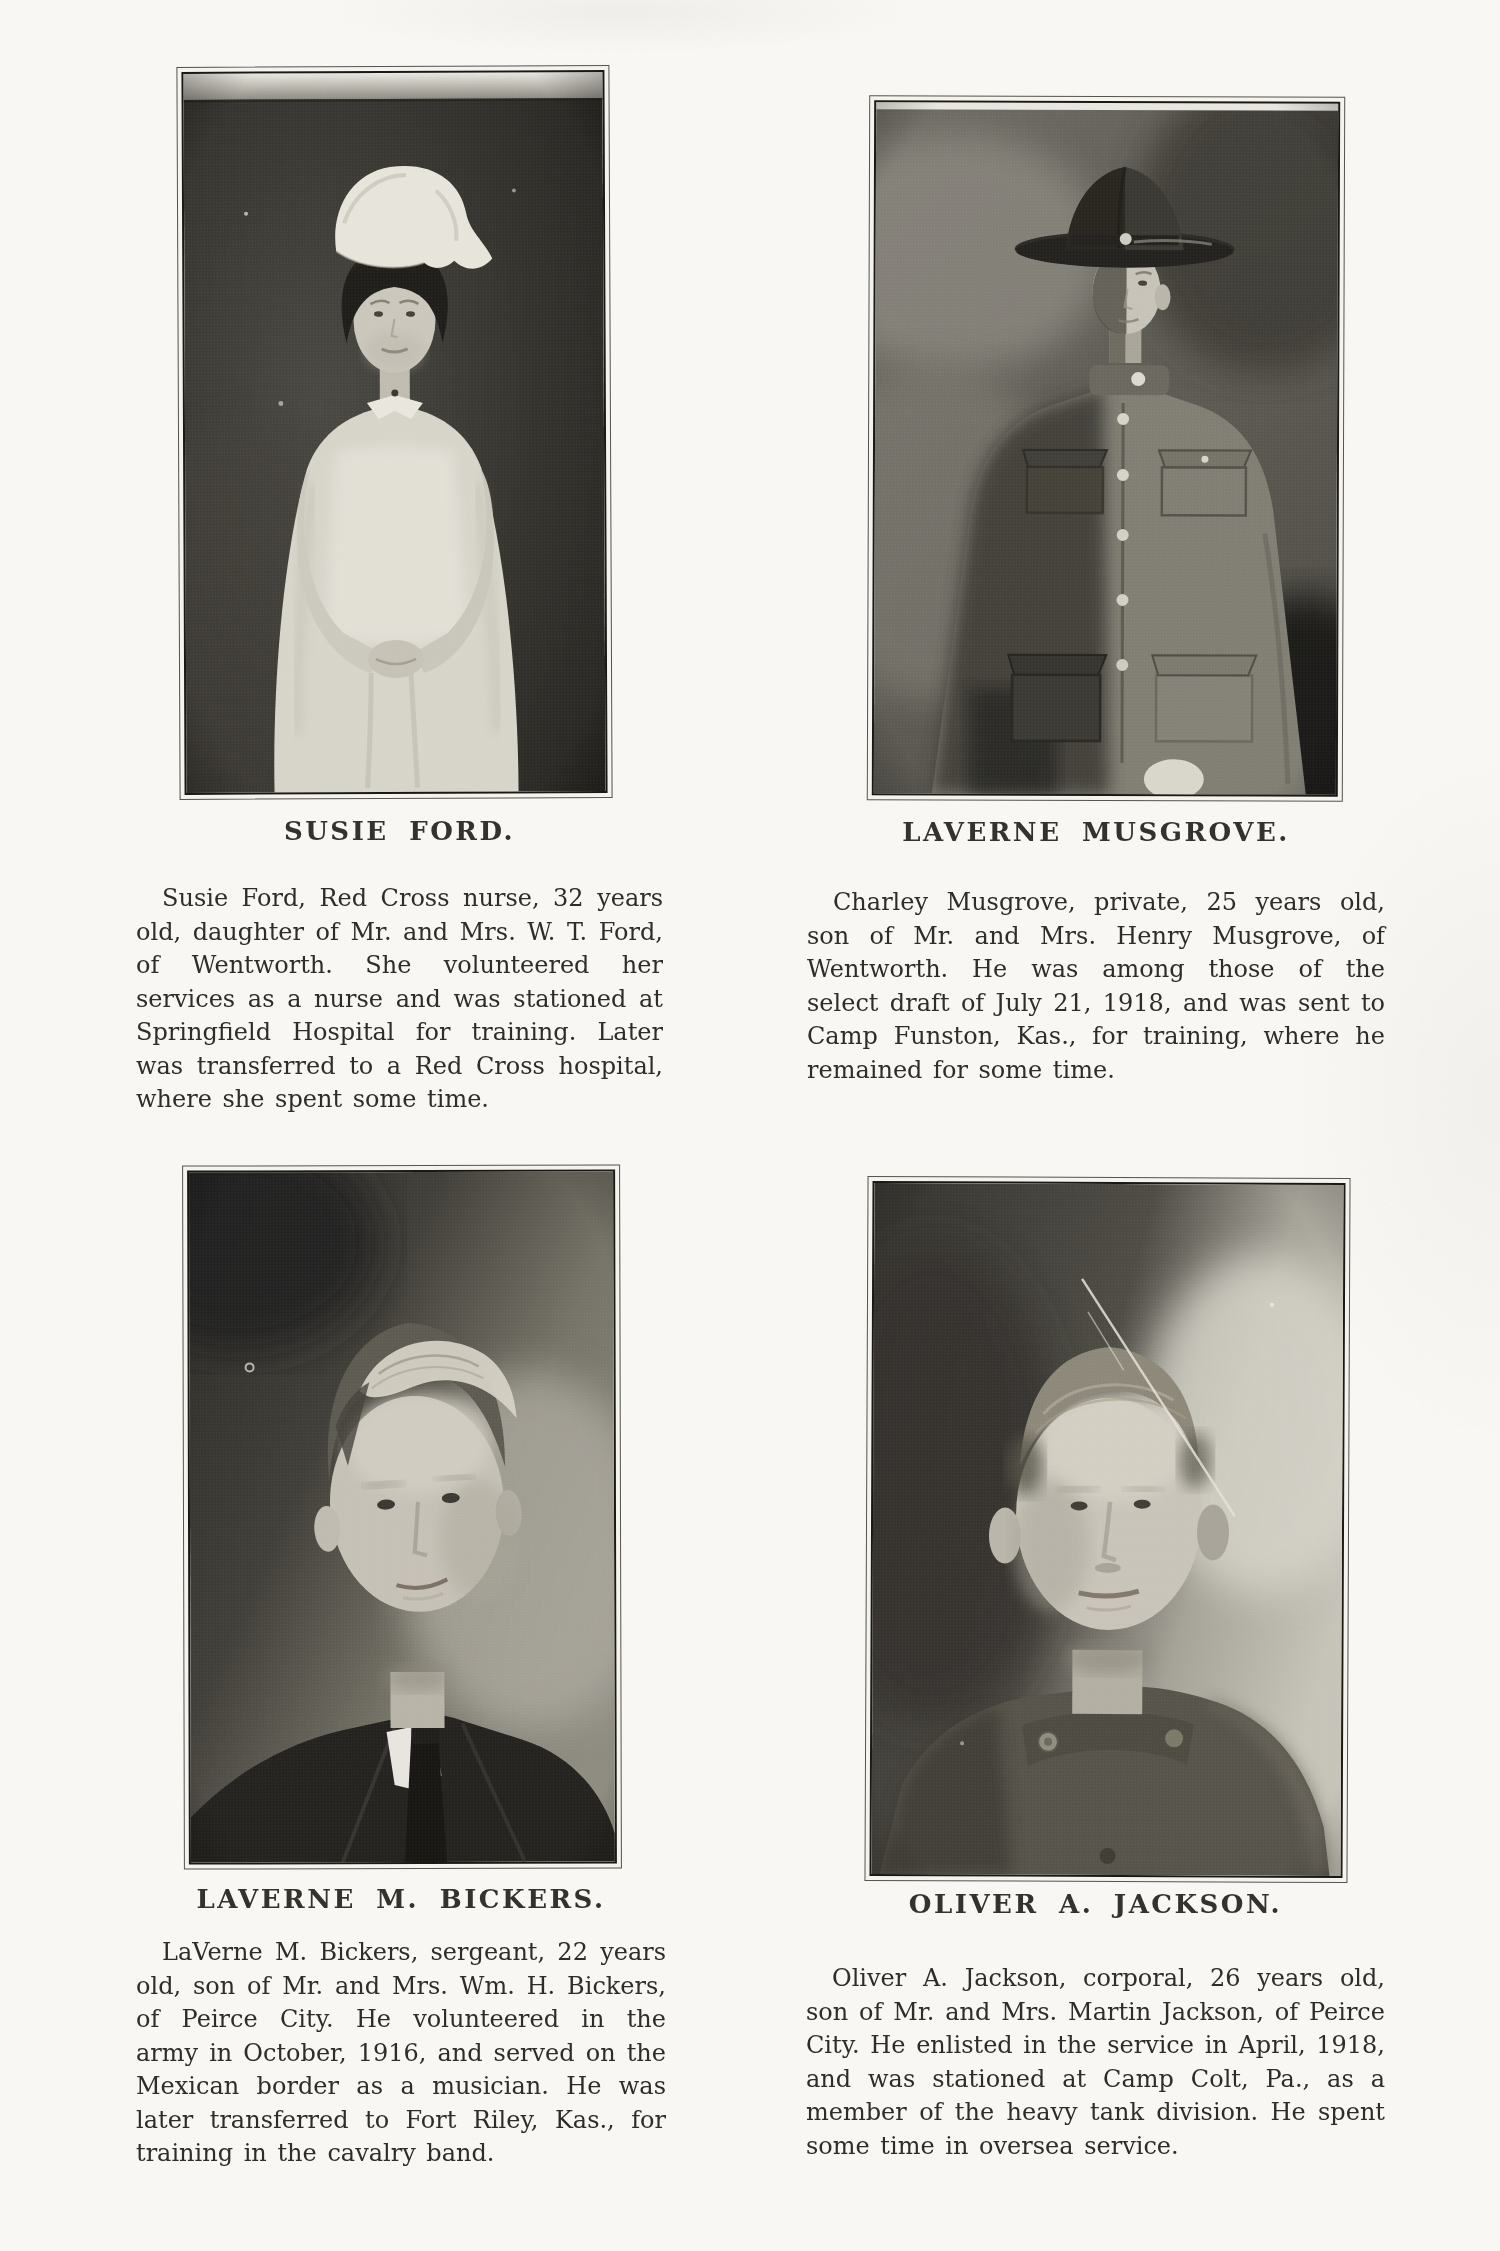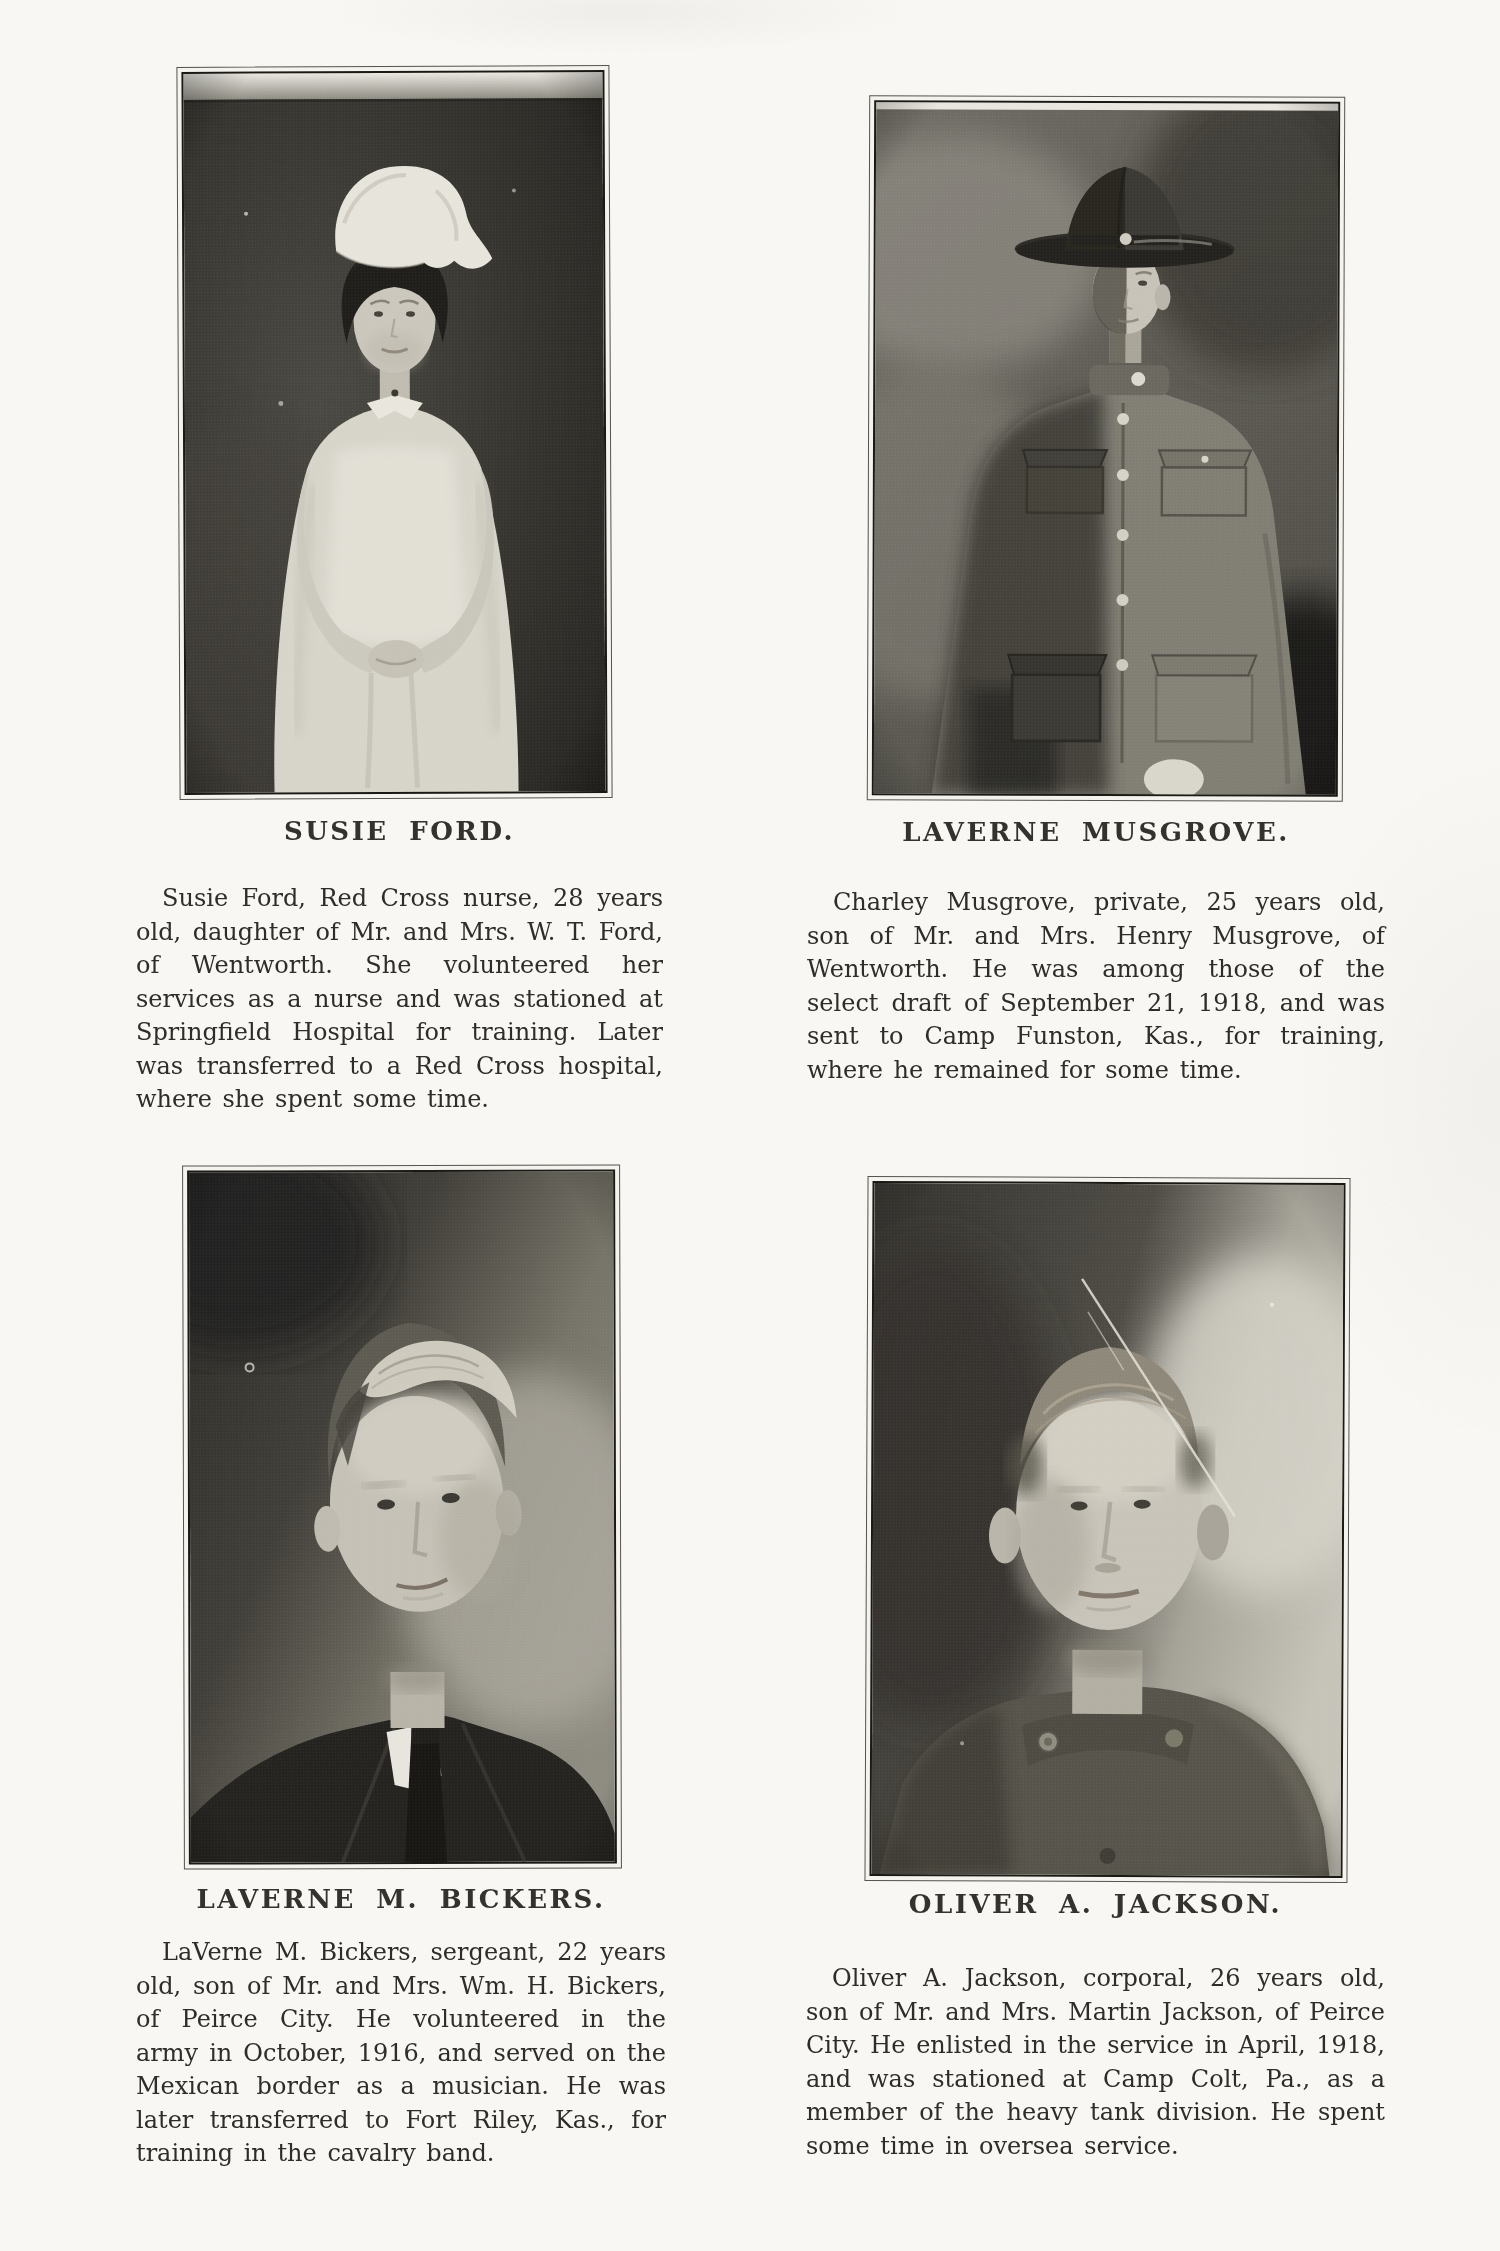--- a/index.html
+++ b/index.html
@@ -105,21 +105,21 @@
       <path d="M152,178 C176,196 216,198 240,190" stroke="#aaa69a" stroke-width="2" fill="none" opacity="0.6"></path>
 
       <circle cx="62" cy="140" r="2" fill="#d8d5cc" opacity="0.8"></circle>
       <circle cx="96" cy="330" r="2.5" fill="#cfccc2" opacity="0.7"></circle>
       <circle cx="330" cy="118" r="2" fill="#d8d5cc" opacity="0.6"></circle>
       <rect width="419" height="719" fill="url(#s1ht)" opacity="0.055"></rect>
       <rect width="419" height="719" fill="url(#s1vg)"></rect>
     </svg>
   </div>
   <div class="caption c1">SUSIE FORD.</div>
-  <p class="bio b1">Susie Ford, Red Cross nurse, 28 years old, daughter of Mr. and Mrs. W. T. Ford, of Wentworth. She volunteered her services as a nurse and was stationed at Springfield Hospital for training. Later was transferred to a Red Cross hospital, where she spent some time.</p>
+  <p class="bio b1">Susie Ford, Red Cross nurse, 32 years old, daughter of Mr. and Mrs. W. T. Ford, of Wentworth. She volunteered her services as a nurse and was stationed at Springfield Hospital for training. Later was transferred to a Red Cross hospital, where she spent some time.</p>
 
   <div class="photo-frame f2">
     <svg class="photo" width="462" height="691" viewBox="0 0 462 691" xmlns="http://www.w3.org/2000/svg">
       <defs>
         <linearGradient id="s2bg" x1="0" y1="0" x2="0.7" y2="1">
           <stop offset="0%" stop-color="#6e6c64"></stop>
             <stop offset="100%" stop-color="#514f48"></stop>
         </linearGradient>
         <radialGradient id="s2vg" cx="50%" cy="50%" r="75%">
           <stop offset="0%" stop-color="rgba(0,0,0,0)"></stop>
@@ -188,21 +188,21 @@
       <rect x="196" y="132" width="107" height="10" fill="#23221e"></rect>
       <circle cx="250" cy="136" r="6" fill="#cfccc2"></circle>
       <path d="M258,139 q42,-4 78,2" stroke="#8f8c82" stroke-width="3" fill="none" opacity="0.7"></path>
 
       <ellipse cx="300" cy="676" rx="30" ry="20" fill="#d9d6cc"></ellipse>
       <rect width="462" height="691" fill="url(#s2ht)" opacity="0.055"></rect>
       <rect width="462" height="691" fill="url(#s2vg)"></rect>
     </svg>
   </div>
   <div class="caption c2">LAVERNE MUSGROVE.</div>
-  <p class="bio b2">Charley Musgrove, private, 25 years old, son of Mr. and Mrs. Henry Musgrove, of Wentworth. He was among those of the select draft of September 21, 1918, and was sent to Camp Funston, Kas., for training, where he remained for some time.</p>
+  <p class="bio b2">Charley Musgrove, private, 25 years old, son of Mr. and Mrs. Henry Musgrove, of Wentworth. He was among those of the select draft of July 21, 1918, and was sent to Camp Funston, Kas., for training, where he remained for some time.</p>
 
   <div class="photo-frame f3">
     <svg class="photo" width="424" height="690" viewBox="0 0 424 690" xmlns="http://www.w3.org/2000/svg">
       <defs>
         <linearGradient id="s3bg" x1="0" y1="0" x2="1" y2="0.75">
           <stop offset="0%" stop-color="#2d2b27"></stop>
             <stop offset="38%" stop-color="#413f39"></stop>
             <stop offset="68%" stop-color="#767368"></stop>
             <stop offset="100%" stop-color="#8e8b81"></stop>
         </linearGradient>

